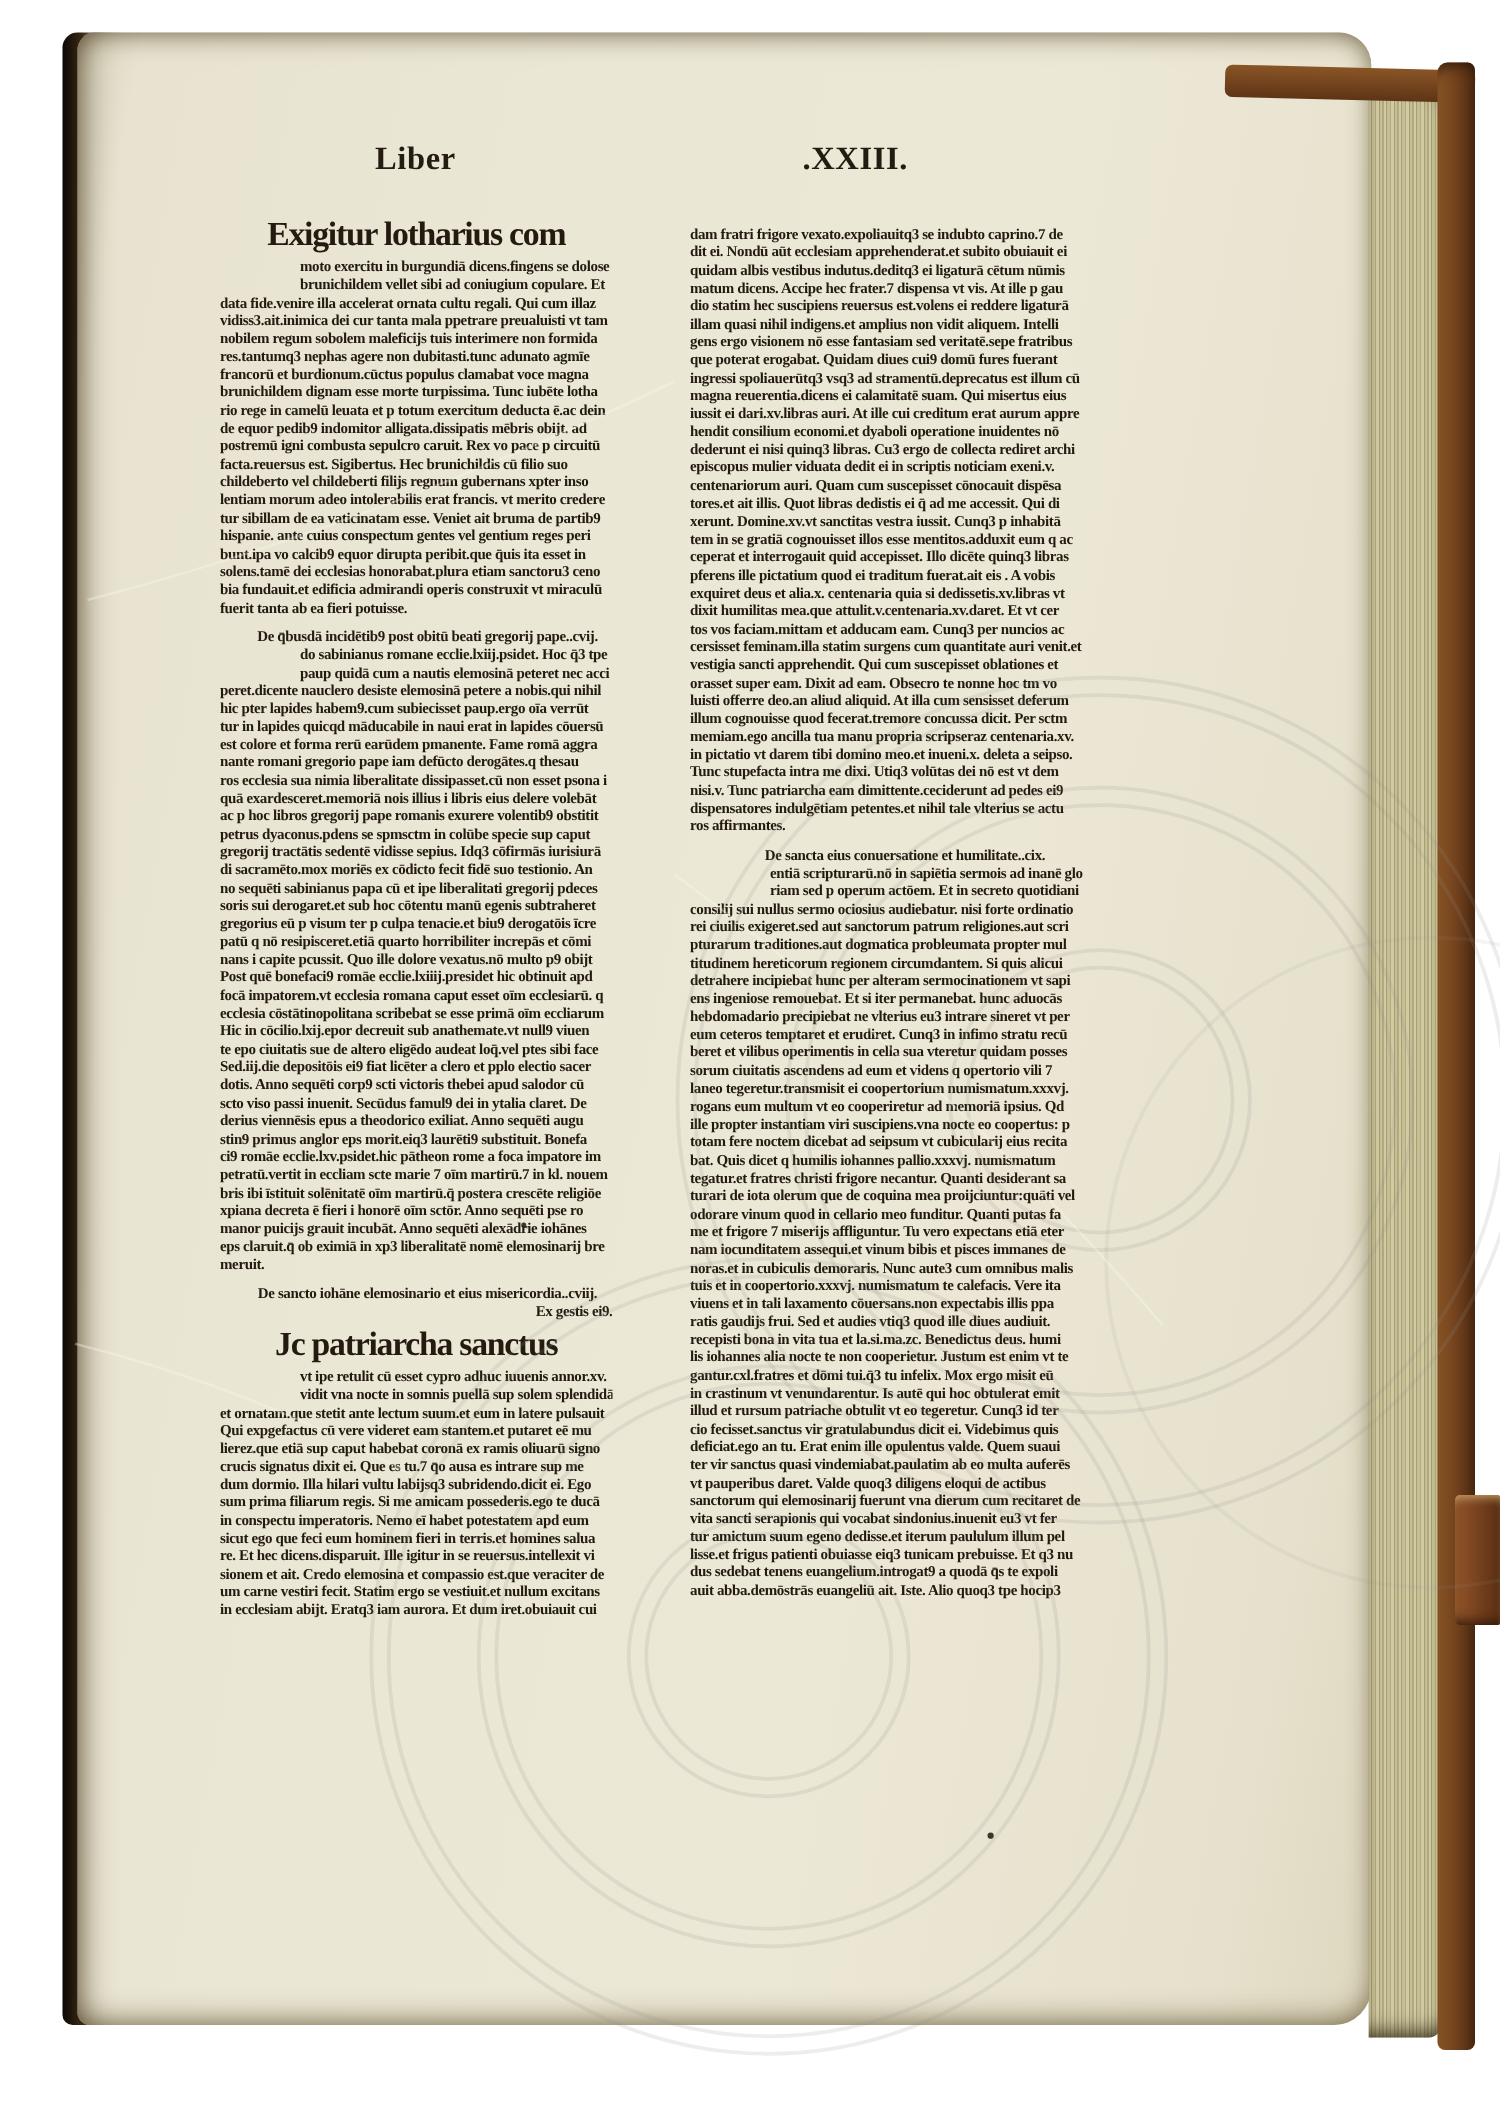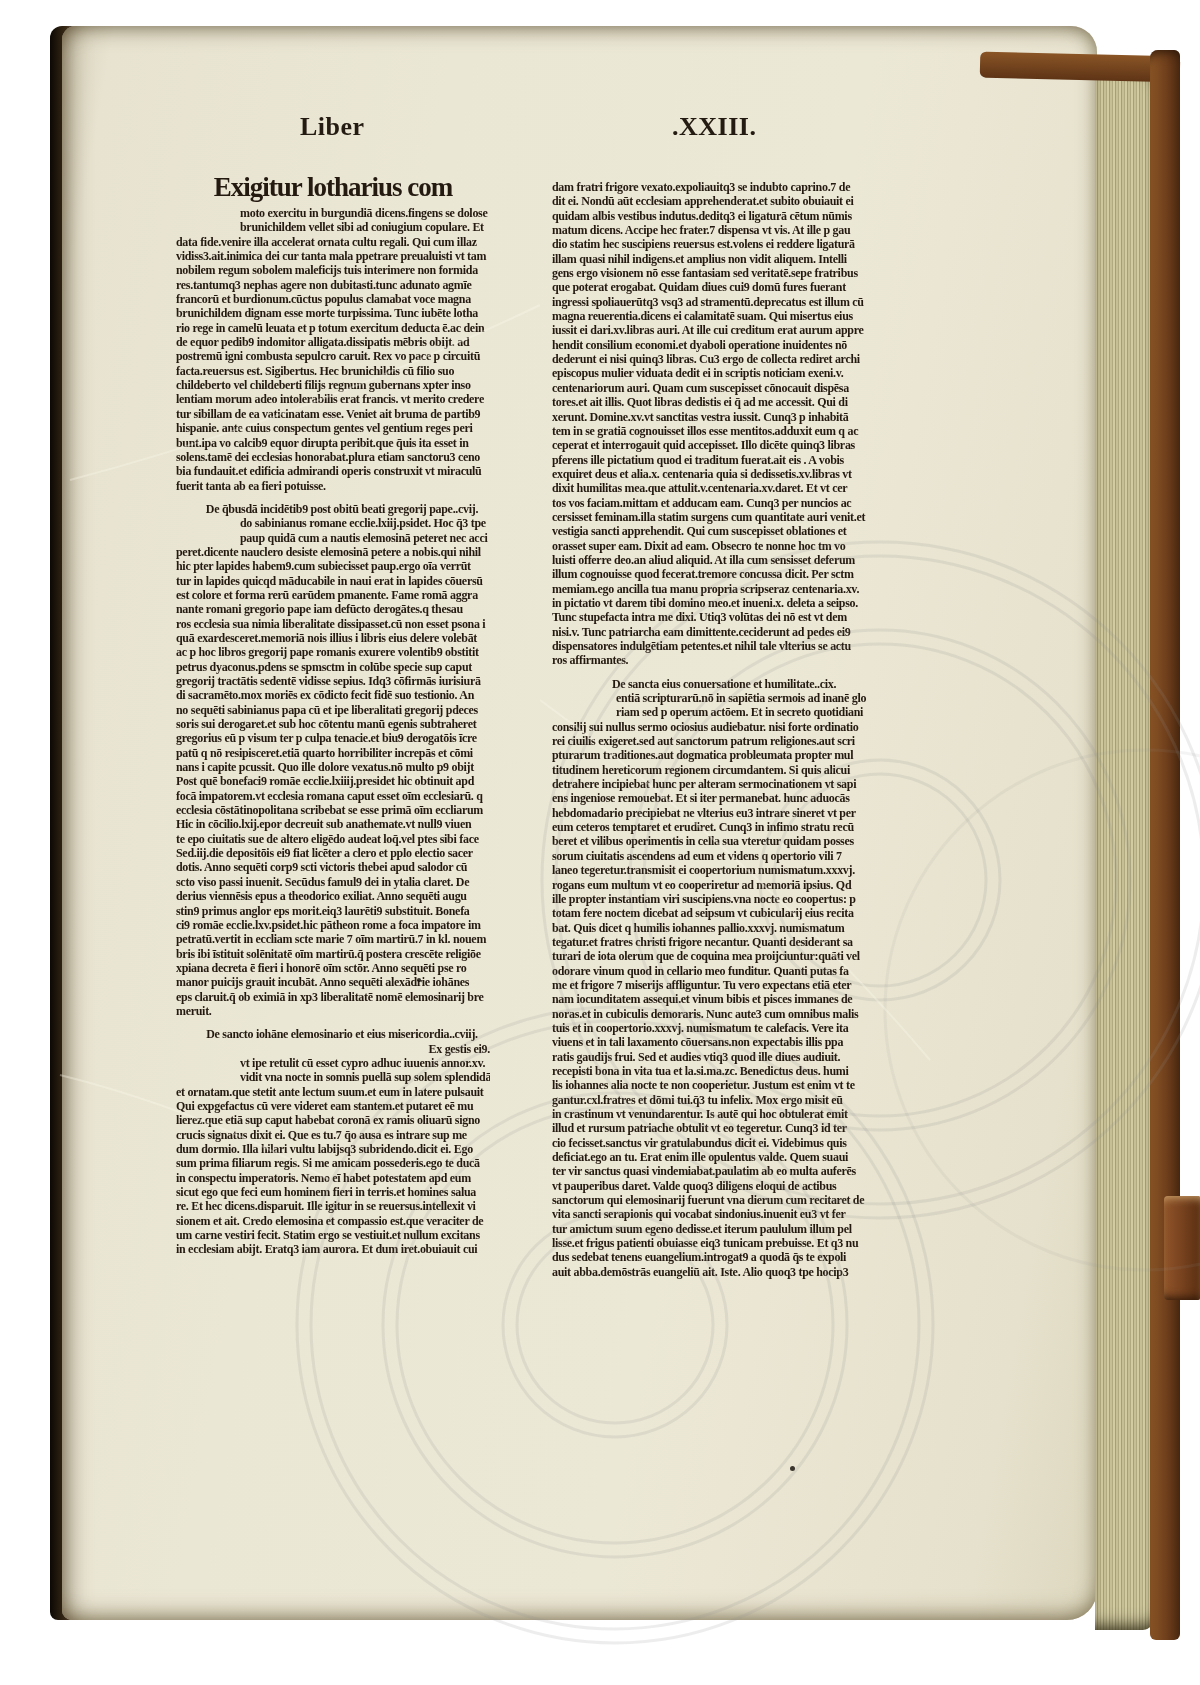--- a/index.html
+++ b/index.html
@@ -46,21 +46,21 @@
 <div class="scene">
 
   <div class="gutter-shadow"></div>
   <div class="book-page"></div>
   <div class="fore-edge"></div>
   <div class="cover-edge-top"></div>
   <div class="spine-leather"></div>
   <div class="leather-strap"></div>
 
   <div class="folio" style="left:300px;top:112px;">Liber</div>
-  <div class="folio" style="left:672px;top:112px;">.XXIII.</div>
+  <div class="folio" style="left:642px;top:112px;">.XXIII.</div>
 
   <div class="col" style="left:176px;top:168px;width:314px;height:1190px;">
       <div class="col-heading">Exigitur lotharius com</div>
       <div>
         <div class="line indent1">moto exercitu in burgundiā dicens.fingens se dolose q̄</div>
         <div class="line indent1">brunichildem vellet sibi ad coniugium copulare. Et</div>
         <div class="line">data fide.venire illa accelerat ornata cultu regali. Qui cum illaz</div>
         <div class="line">vidiss3.ait.inimica dei cur tanta mala ppetrare preualuisti vt tam</div>
         <div class="line">nobilem regum sobolem maleficijs tuis interimere non formida</div>
         <div class="line">res.tantumq3 nephas agere non dubitasti.tunc adunato agmīe</div>
@@ -118,20 +118,21 @@
         <div class="line">xpiana decreta ē fieri i honorē oīm sctōr. Anno sequēti pse ro</div>
         <div class="line">manor puicijs grauit incubāt. Anno sequēti alexādrie iohānes</div>
         <div class="line">eps claruit.q̄ ob eximiā in xp3 liberalitatē nomē elemosinarij bre</div>
         <div class="line">meruit.</div>
       </div>
       <div class="rubric">
         <span>De sancto iohāne elemosinario et eius misericordia.</span>
         <span>.cviij.</span>
       </div>
       <div class="byline">Ex gestis ei9.</div>
+      <div class="col-heading">Jc patriarcha sanctus</div>
       <div>
         <div class="line indent1">vt ipe retulit cū esset cypro adhuc iuuenis annor.xv.</div>
         <div class="line indent1">vidit vna nocte in somnis puellā sup solem splendidā</div>
         <div class="line">et ornatam.que stetit ante lectum suum.et eum in latere pulsauit</div>
         <div class="line">Qui expgefactus cū vere videret eam stantem.et putaret eē mu</div>
         <div class="line">lierez.que etiā sup caput habebat coronā ex ramis oliuarū signo</div>
         <div class="line">crucis signatus dixit ei. Que es tu.7 q̄o ausa es intrare sup me</div>
         <div class="line">dum dormio. Illa hilari vultu labijsq3 subridendo.dicit ei. Ego</div>
         <div class="line">sum prima filiarum regis. Si me amicam possederis.ego te ducā</div>
         <div class="line">in conspectu imperatoris. Nemo eī habet potestatem apd eum</div>

